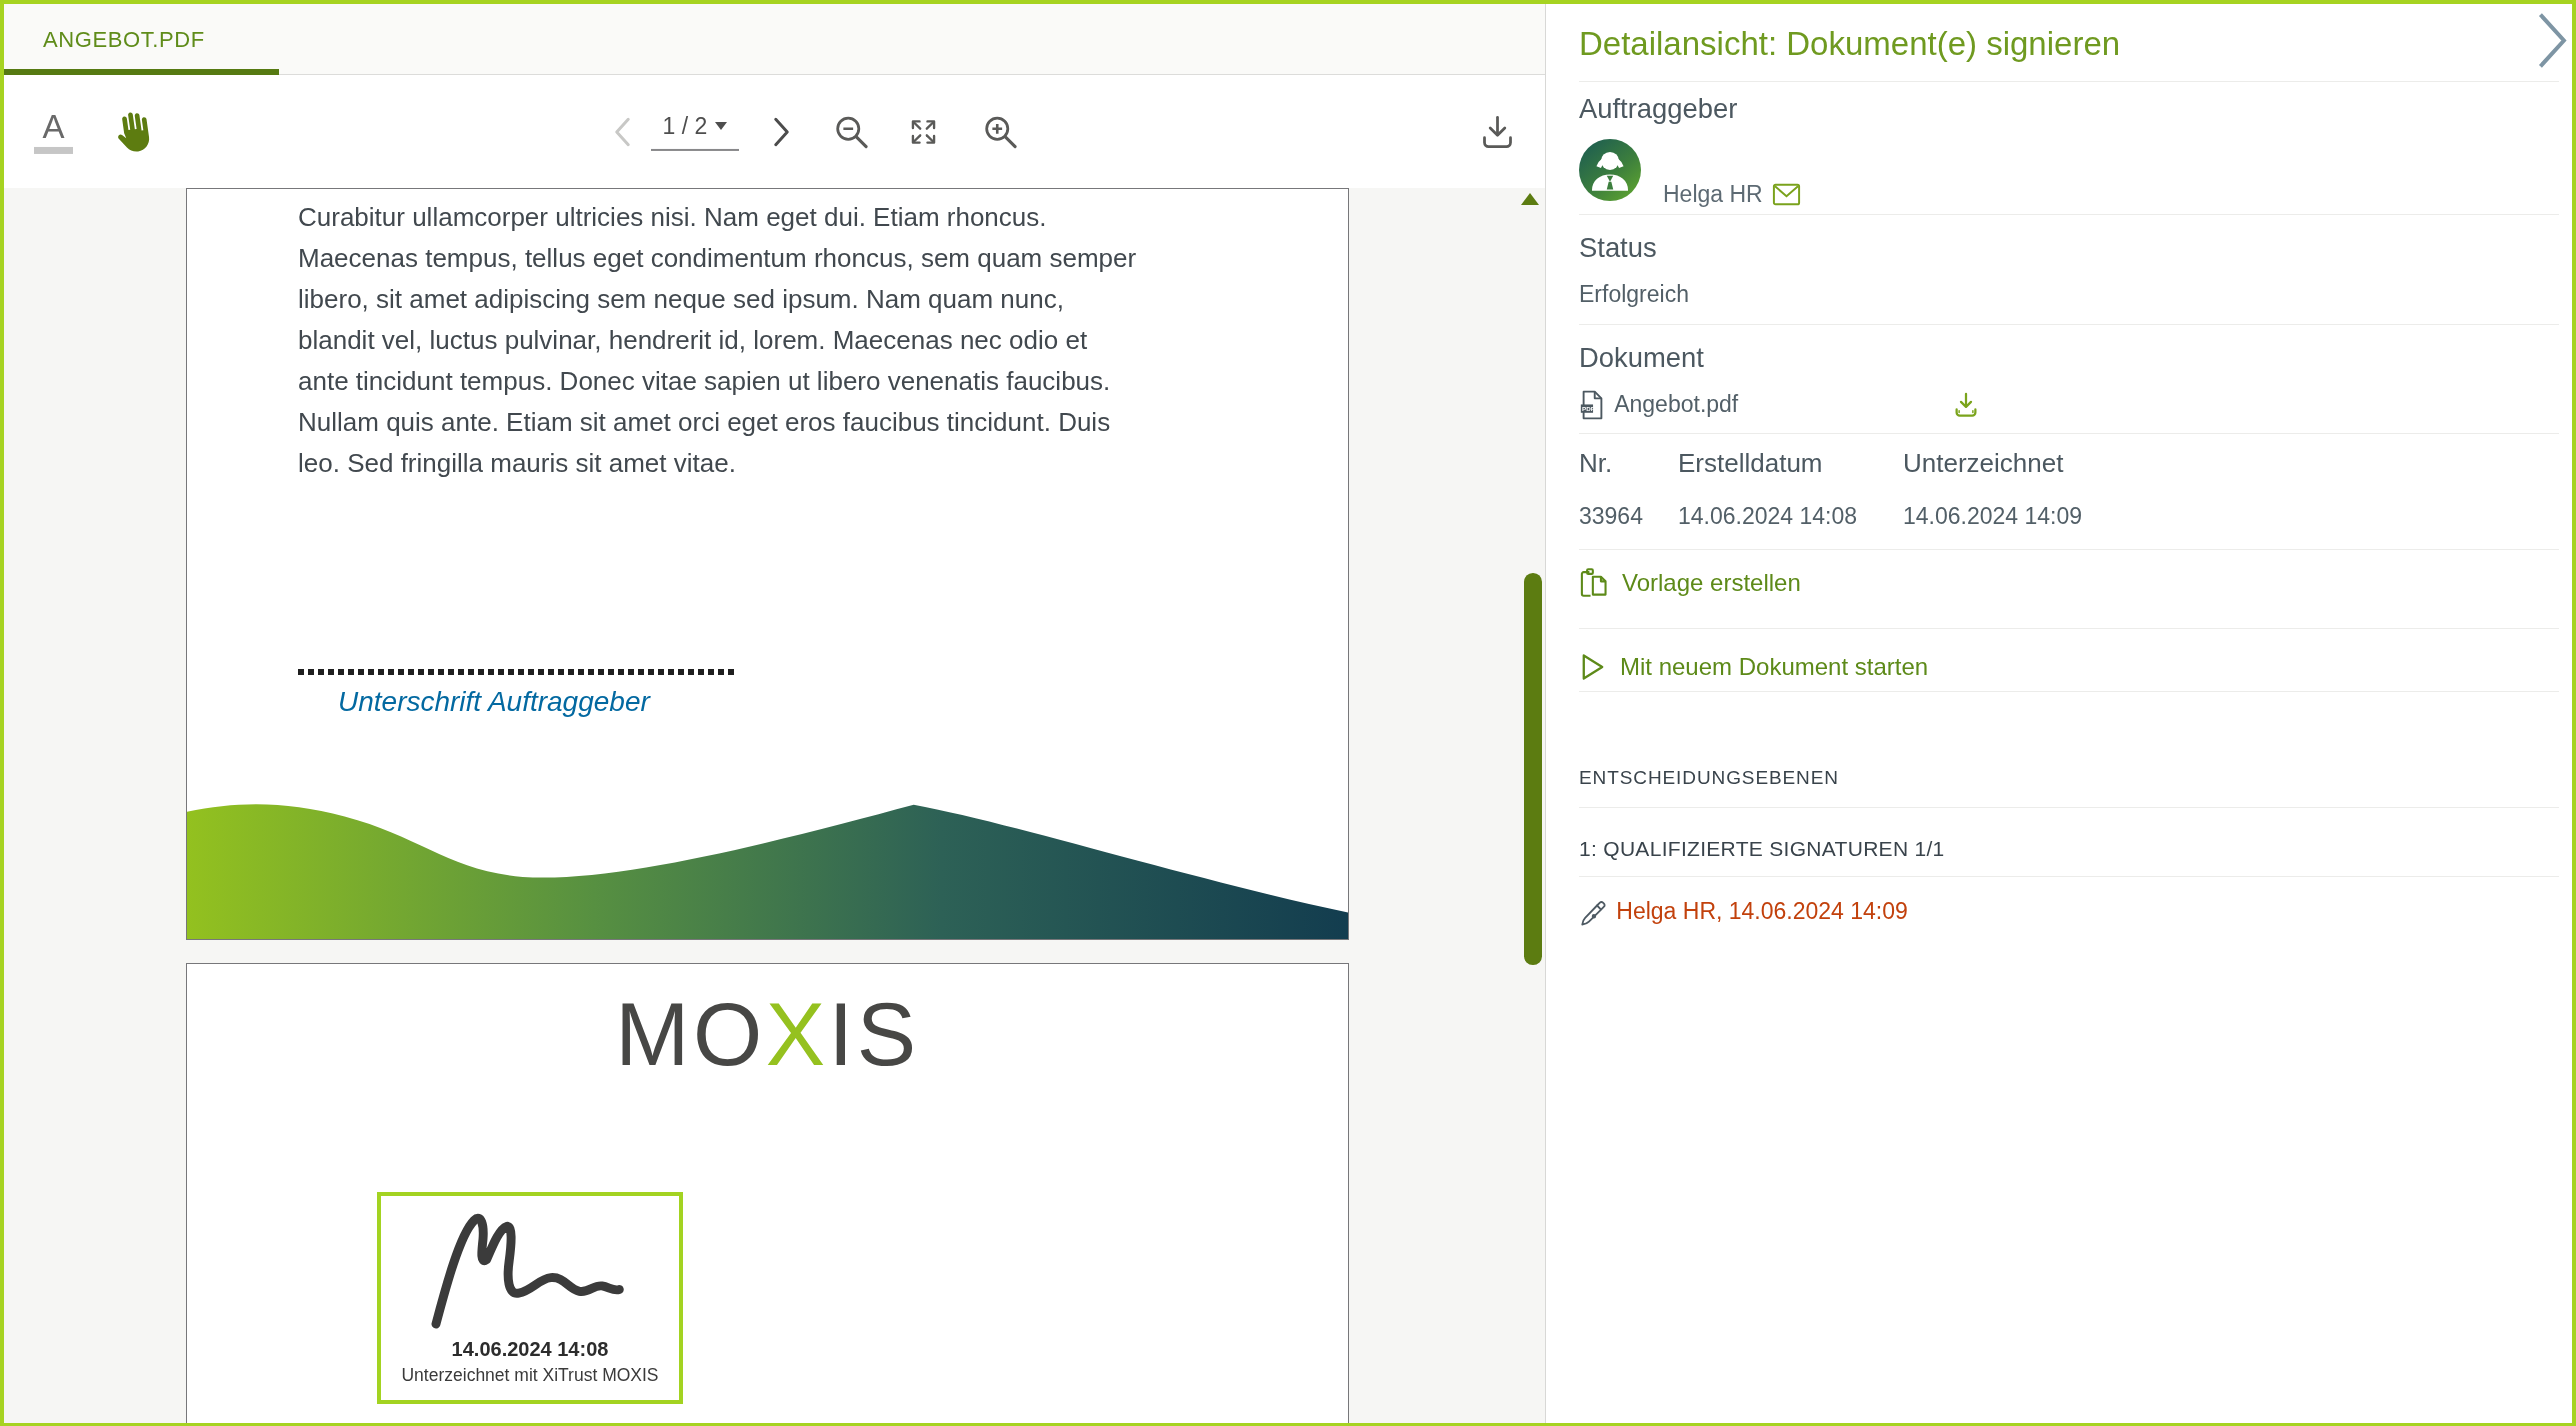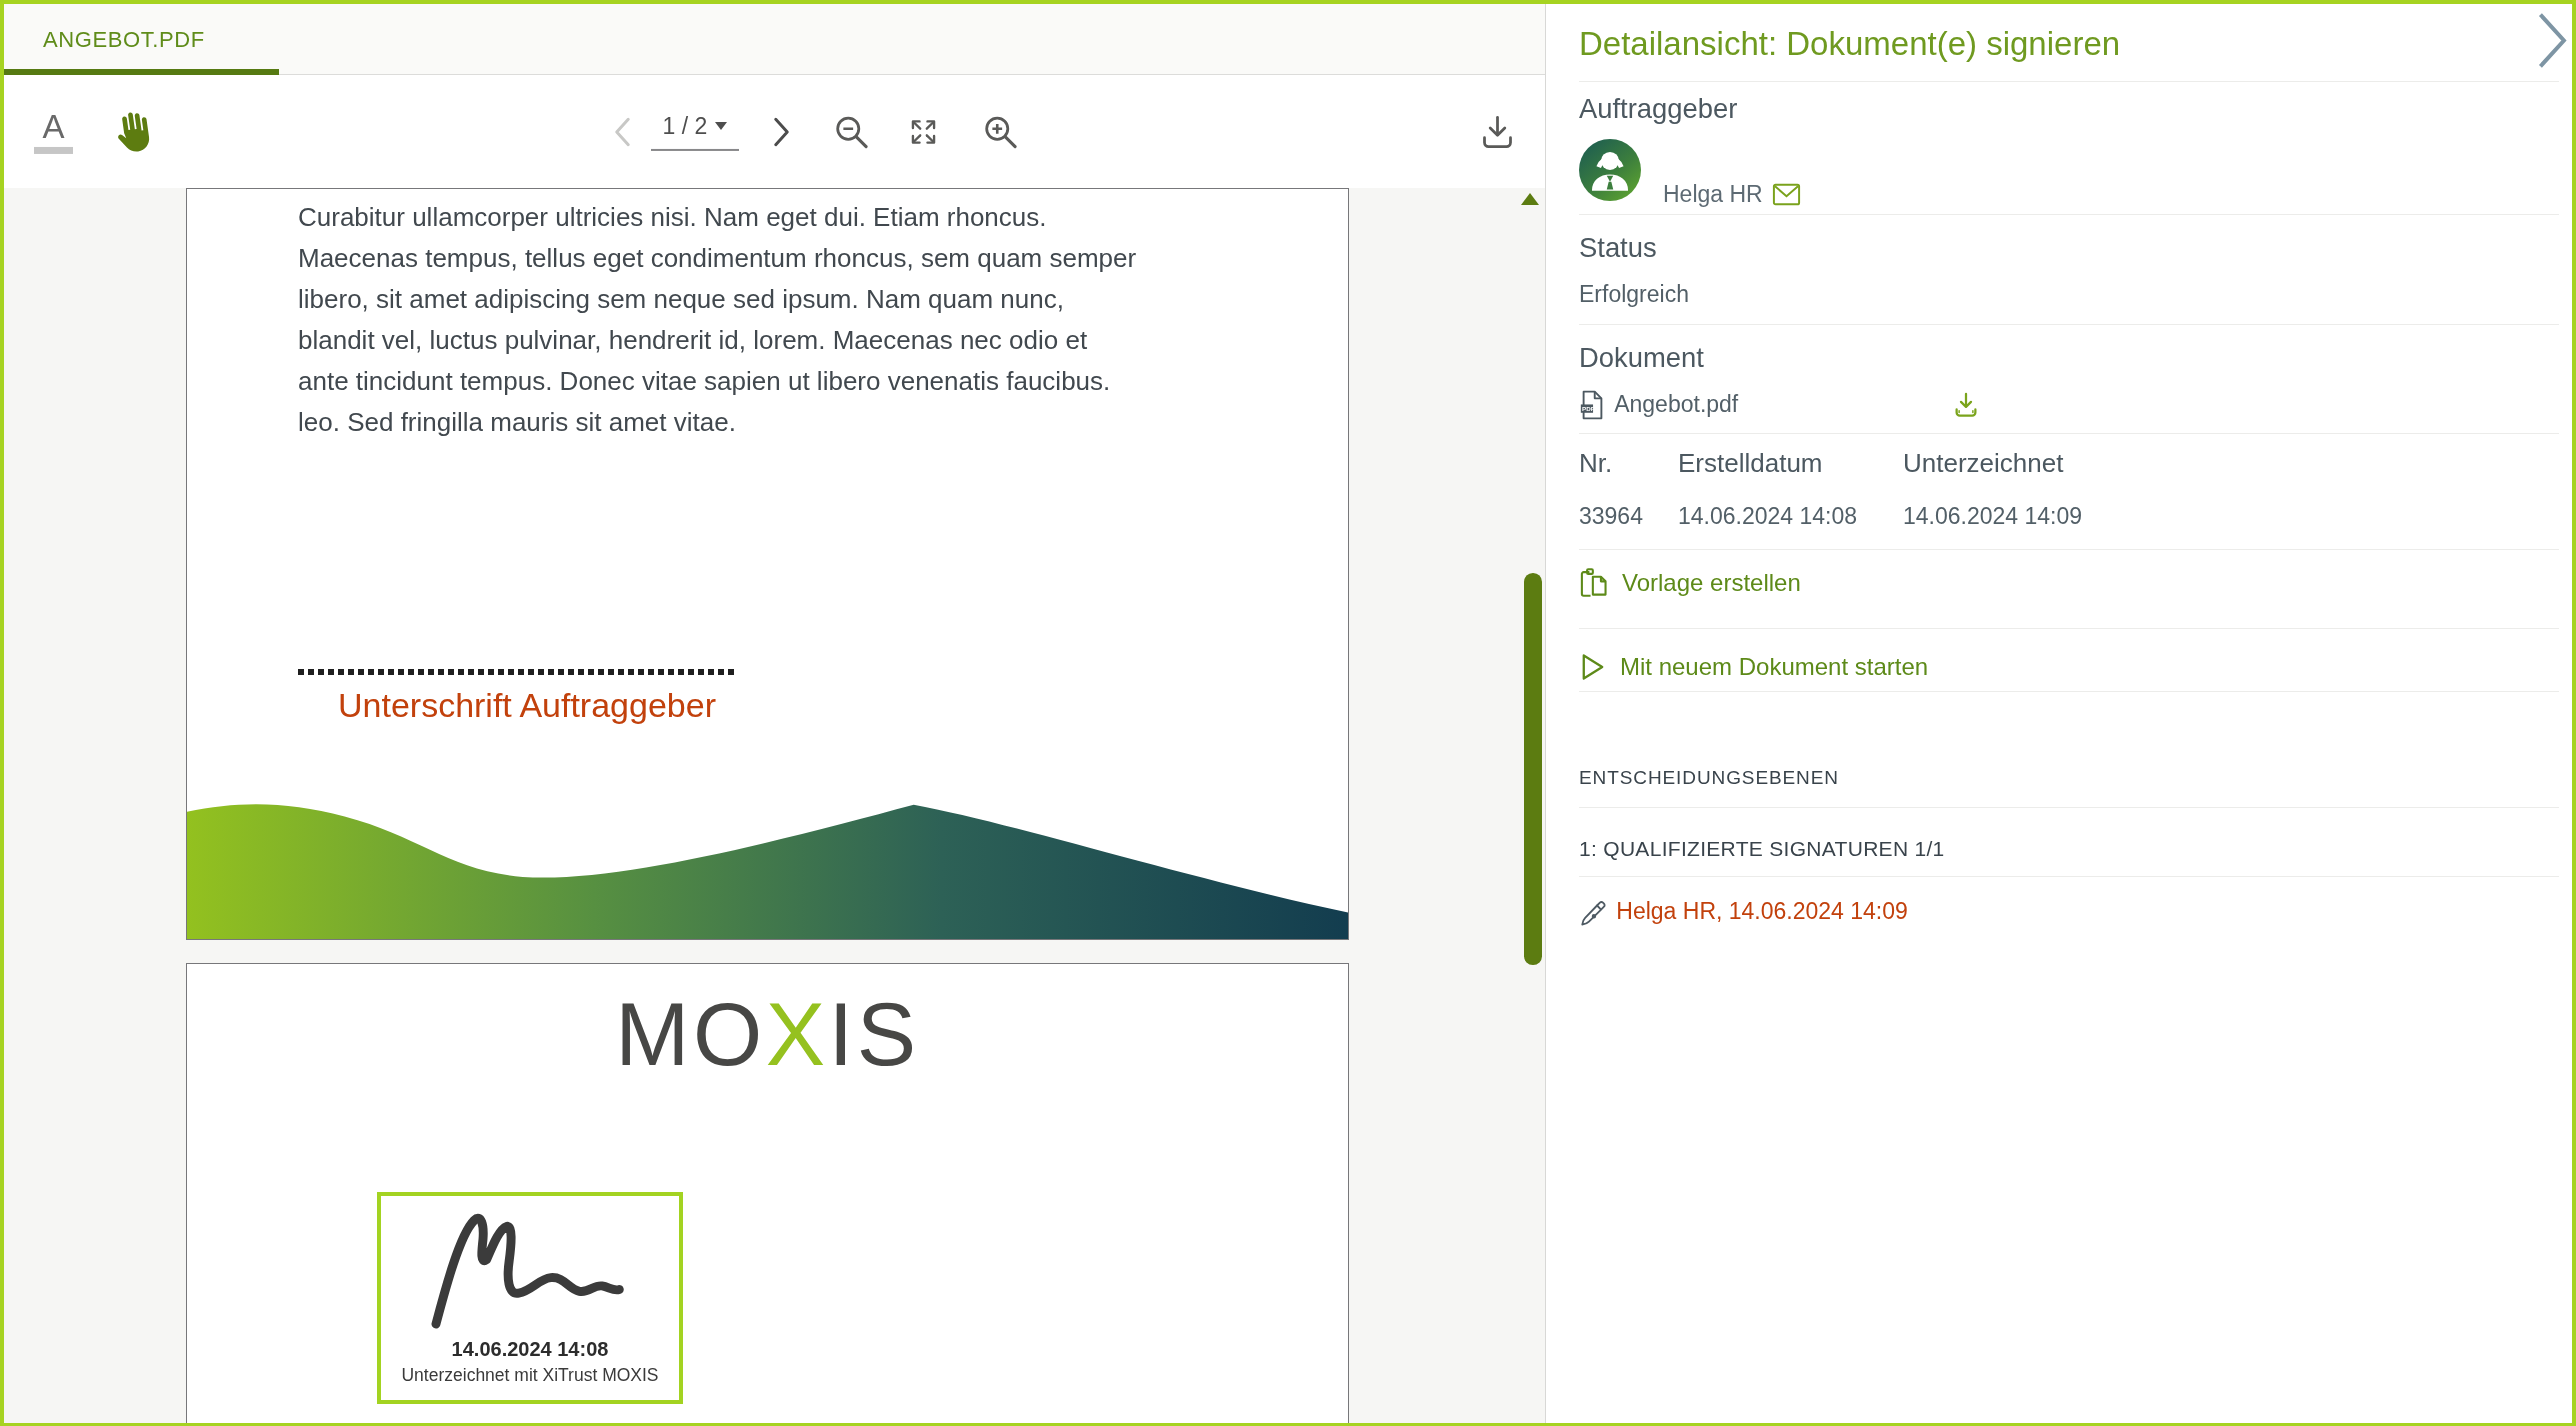--- a/index.html
+++ b/index.html
@@ -36,21 +36,21 @@
   .zoom-in{left:977px;color:#5a5a58;}
   .download-tool{left:1474px;color:#5a5a58;}
   .pdf-area{flex:1;position:relative;overflow:hidden;background:#f6f6f4;}
   .page{position:absolute;left:182px;width:1163px;background:#ffffff;border:1.2px solid #77777a;}
   .page1{top:0;height:752px;}
   .page2{top:775px;height:648px;}
   .doc-text{position:absolute;left:111px;top:8.2px;}
   .doc-line{font-size:26px;line-height:41px;color:#41484e;white-space:nowrap;}
   .dotted-line{position:absolute;left:111px;top:480px;width:439px;height:6.4px;
     background:repeating-linear-gradient(90deg,#1f1f1f 0 5.8px,transparent 5.8px 10px);}
-  .sig-label{position:absolute;left:151px;top:497px;font-size:34px;color:#c2410c;}
+  .sig-label{position:absolute;left:151px;top:497px;font-size:28px;color:#0369a1;font-style:italic;}
   .wave{position:absolute;left:0;bottom:0;width:100%;height:139px;display:block;}
   .moxis-logo{position:absolute;top:26px;left:0;width:100%;text-align:center;font-size:89px;letter-spacing:3.5px;color:#474745;line-height:1;}
   .moxis-x{color:#95c11f;}
   .stamp{position:absolute;left:190px;top:228px;width:306px;height:212px;border:4.1px solid #a3d321;background:#fff;}
   .stamp-squiggle{position:absolute;left:50%;top:9.3px;transform:translateX(-50%);}
   .stamp-date{position:absolute;left:0;right:0;bottom:39px;text-align:center;font-size:20px;font-weight:bold;color:#2c2c2c;}
   .stamp-caption{position:absolute;left:0;right:0;bottom:14px;text-align:center;font-size:17.5px;color:#3a3a3a;}
   .scroll-up{position:absolute;right:5.8px;top:4.7px;width:0;height:0;border-left:9.3px solid transparent;border-right:9.3px solid transparent;border-bottom:12.3px solid #5c7c11;cursor:pointer;}
   .scroll-thumb{position:absolute;right:3.5px;top:385px;width:17.5px;height:392px;border-radius:8.8px;background:#5c7c11;cursor:pointer;}
   
@@ -168,20 +168,21 @@
 
     <div class="pdf-area">
 
       <div class="page page1">
         <div class="doc-text">
           <div class="doc-line">Curabitur ullamcorper ultricies nisi. Nam eget dui. Etiam rhoncus.</div>
           <div class="doc-line">Maecenas tempus, tellus eget condimentum rhoncus, sem quam semper</div>
           <div class="doc-line">libero, sit amet adipiscing sem neque sed ipsum. Nam quam nunc,</div>
           <div class="doc-line">blandit vel, luctus pulvinar, hendrerit id, lorem. Maecenas nec odio et</div>
           <div class="doc-line">ante tincidunt tempus. Donec vitae sapien ut libero venenatis faucibus.</div>
+          <div class="doc-line">Nullam quis ante. Etiam sit amet orci eget eros faucibus tincidunt. Duis</div>
           <div class="doc-line">leo. Sed fringilla mauris sit amet vitae.</div>
         </div>
         <div class="dotted-line"></div>
         <div class="sig-label">Unterschrift Auftraggeber</div>
         <svg class="wave" viewBox="0 0 1989 235" preserveAspectRatio="none">
           <defs>
             <linearGradient id="waveg" x1="0" y1="0" x2="1" y2="0">
               <stop offset="0" stop-color="#93c11f"></stop>
               <stop offset="0.35" stop-color="#579041"></stop>
               <stop offset="0.65" stop-color="#2d6156"></stop>

